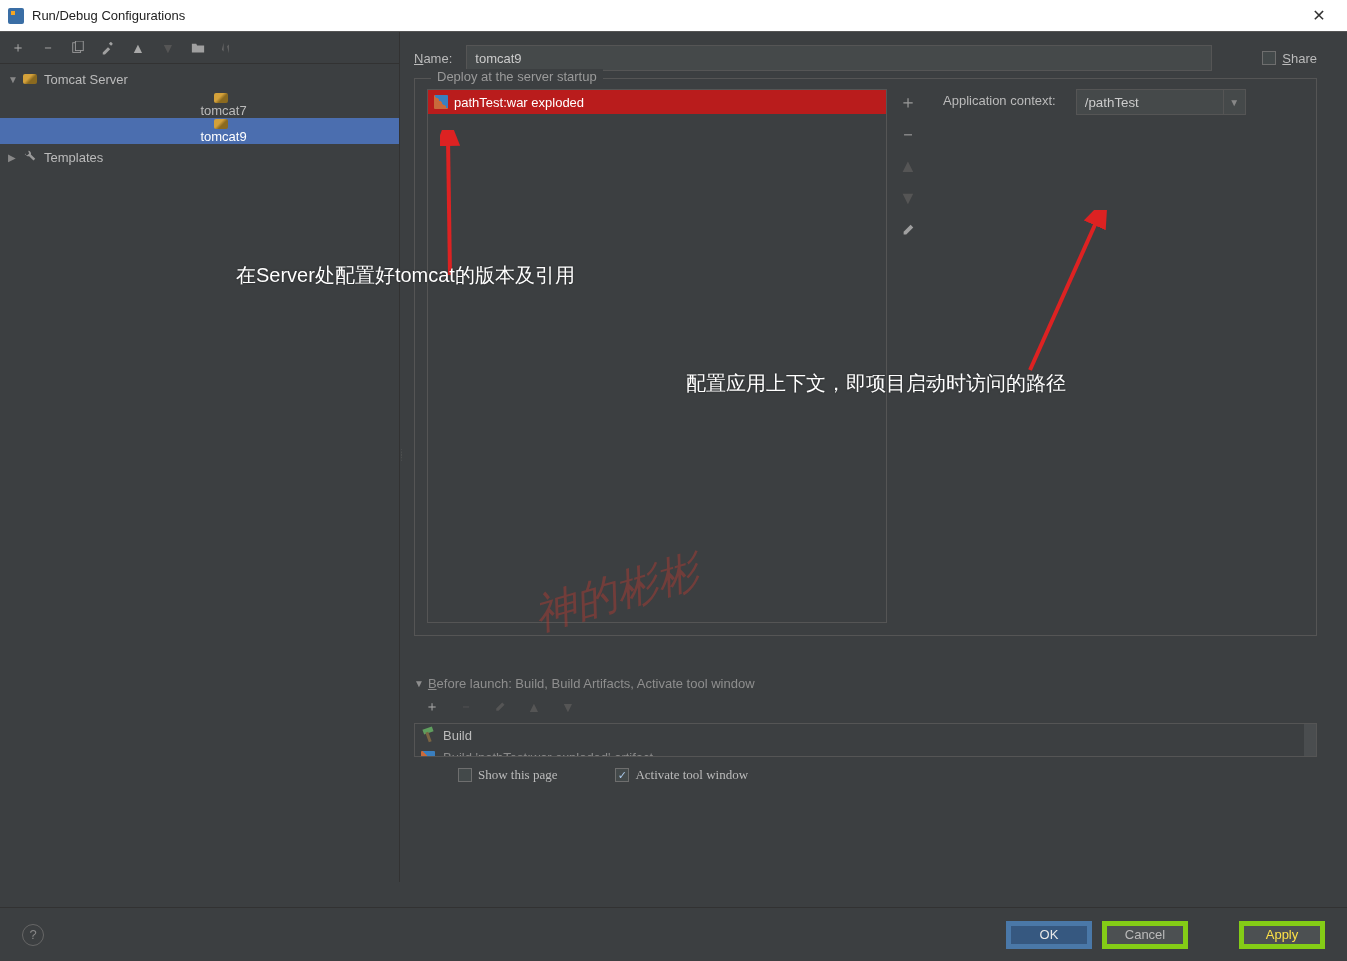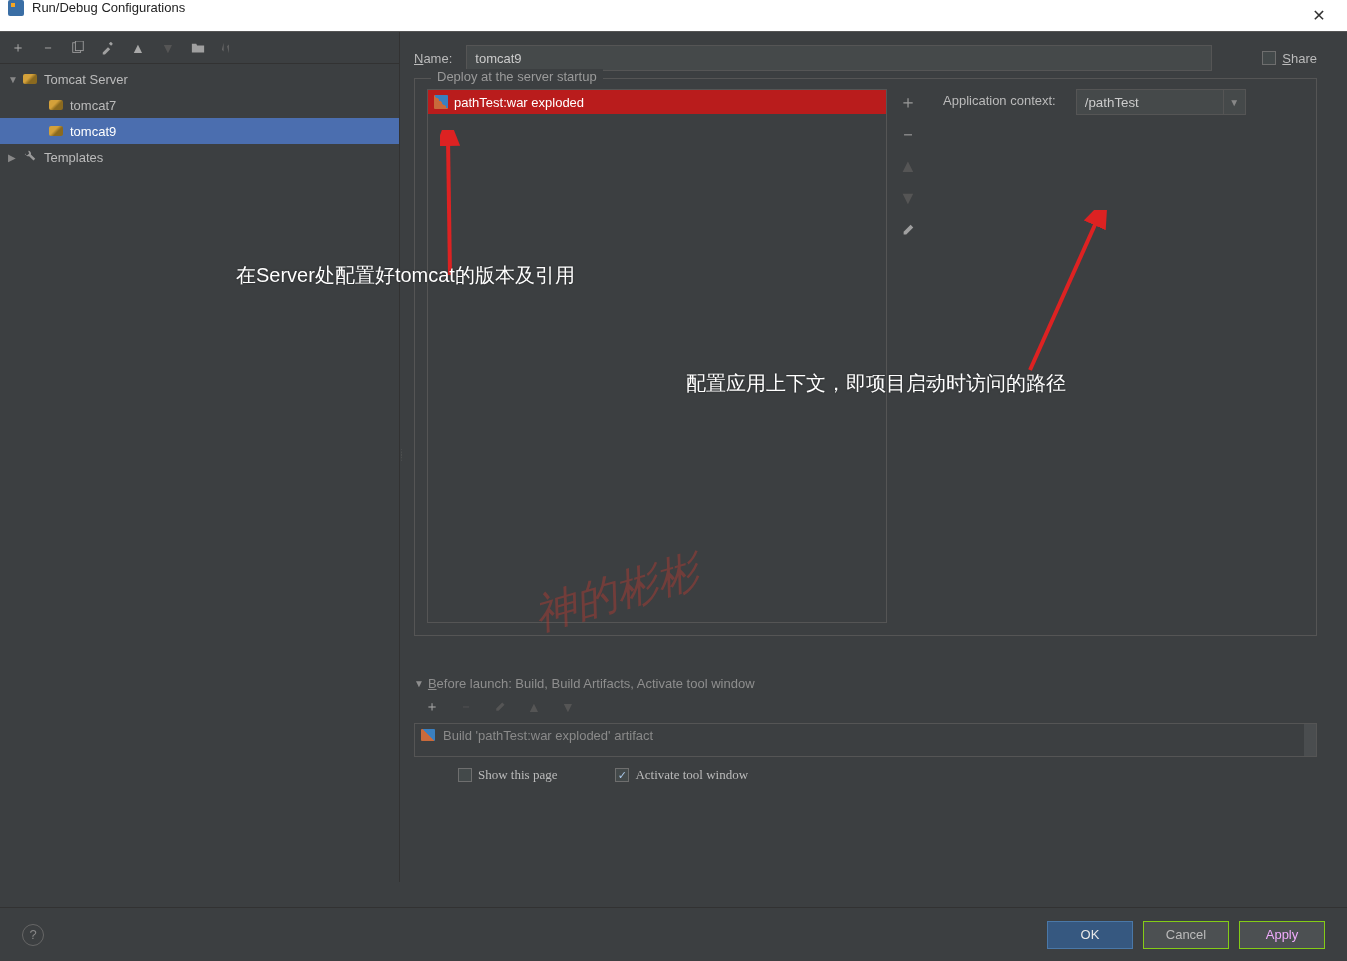--- a/index.html
+++ b/index.html
@@ -10,20 +10,21 @@
   color: #bbbbbb;
   width: 1347px;
   height: 961px;
   overflow: hidden;
   position: relative;
 }
 .titlebar {
   height: 32px;
   background: #ffffff;
   display: flex;
+  align-items: center;
   padding: 0 8px;
   border-bottom: 1px solid #555;
 }
 .titlebar-icon {
   width: 16px; height: 16px;
   background: #3a6ea5;
   margin-right: 8px;
   border-radius: 2px;
   position: relative;
 }
@@ -75,21 +76,21 @@
   overflow: auto;
   padding-top: 2px;
 }
 .tree-row {
   height: 26px;
   display: flex;
   align-items: center;
   padding-left: 8px;
   cursor: pointer;
 }
-.tree-row.indent1 { padding-left: 48px; }
+.tree-row.indent1 { padding-left: 48px; flex-direction: column; }
 .tree-row.selected { background: #4b6eaf; color: #fff; }
 .tree-arrow { width: 14px; font-size: 10px; color: #888; }
 .tree-icon {
   width: 16px; height: 14px;
   margin-right: 6px;
   display: inline-flex;
   align-items: center;
   justify-content: center;
 }
 .tomcat-icon::before {
@@ -320,33 +321,33 @@
 .help-btn {
   width: 22px; height: 22px;
   border-radius: 50%;
   border: 1px solid #666;
   display: flex; align-items: center; justify-content: center;
   color: #888;
 }
 .btn {
   min-width: 86px;
   height: 28px;
-  border: 1px solid #84cc16;
+  border: 5px solid #84cc16;
   background: #4c5052;
   color: #bbb;
   display: flex; align-items: center; justify-content: center;
   cursor: pointer;
   font-size: 13px;
 }
 .btn.primary {
   background: #365880;
   border-color: #4a78a8;
   color: #e8e8e8;
 }
-.btn.disabled { color: #f0abfc; }
+.btn.disabled { color: #fde047; margin-left: 41px; }
 .spacer { flex: 1; }
 .grip {
   position: absolute;
   left: 398px;
   top: 450px;
   width: 5px;
   color: #555;
   font-size: 7px;
   line-height: 3px;
   letter-spacing: -1px;
@@ -498,20 +499,24 @@
         <div class="tb-btn disabled">－</div>
         <div class="tb-btn disabled">
           <svg viewBox="0 0 16 16" width="12" height="12" fill="#555">
               <path d="M11 2l3 3-8 8H3v-3l8-8z"></path>
             </svg>
         </div>
         <div class="tb-btn disabled">▲</div>
         <div class="tb-btn disabled">▼</div>
       </div>
       <div class="bl-list">
+        <div class="bl-item">
+          <span class="hammer-icon"></span>
+          <span>Build</span>
+        </div>
         <div class="bl-item cut">
           <span class="artifact-icon" style="width:14px;height:12px"></span>
           <span>Build 'pathTest:war exploded' artifact</span>
         </div>
         <div class="bl-scrollbar"></div>
       </div>
       <div class="bl-checks">
         <div class="share-box">
           <span class="checkbox"></span>
           <span>Show this page</span>

